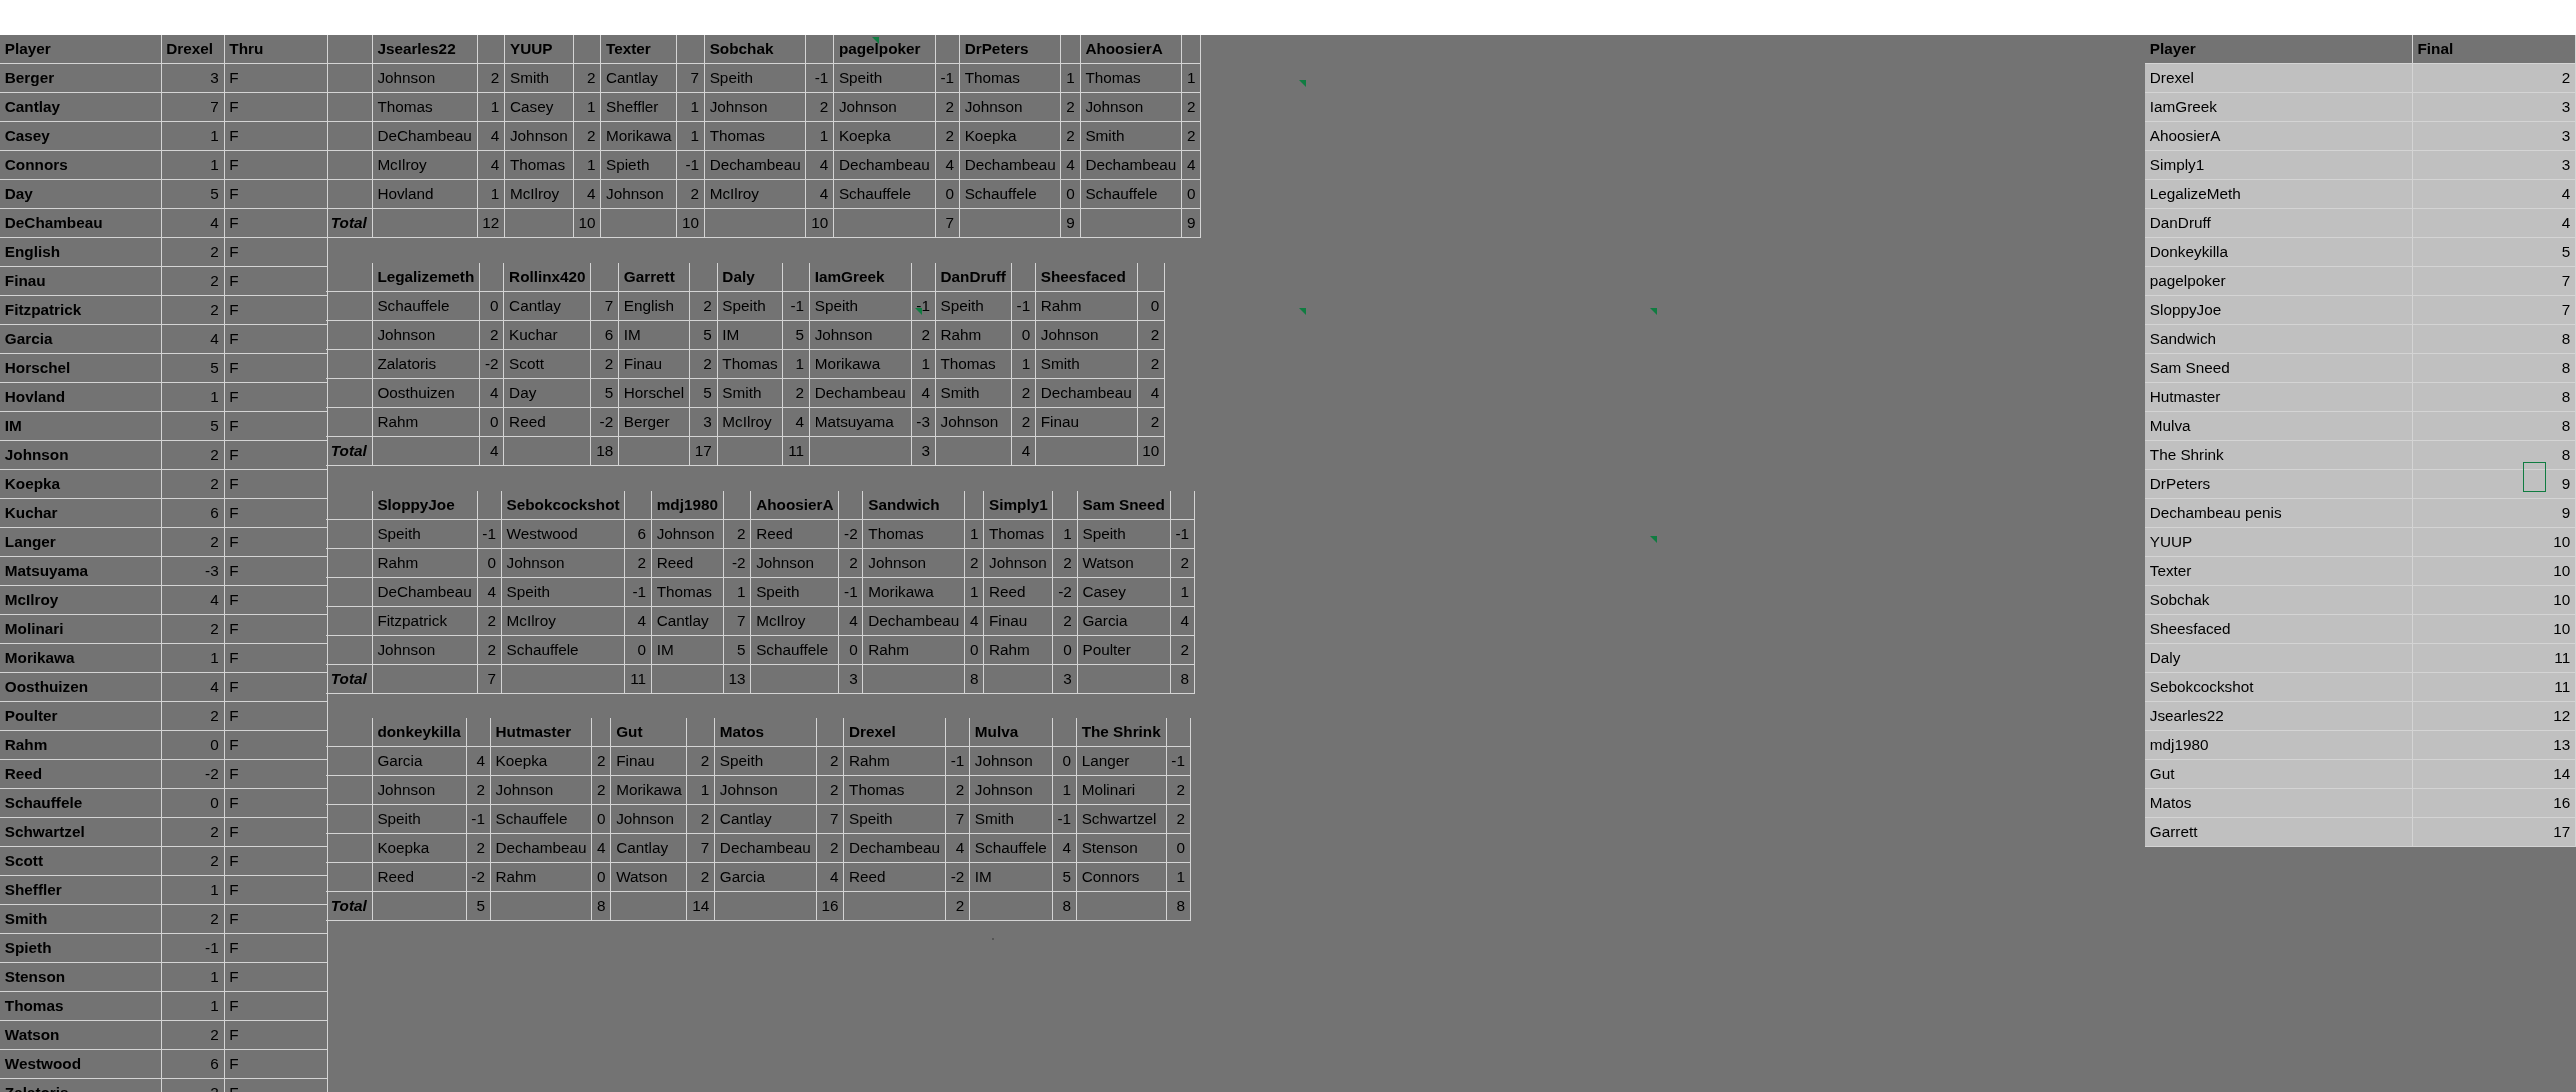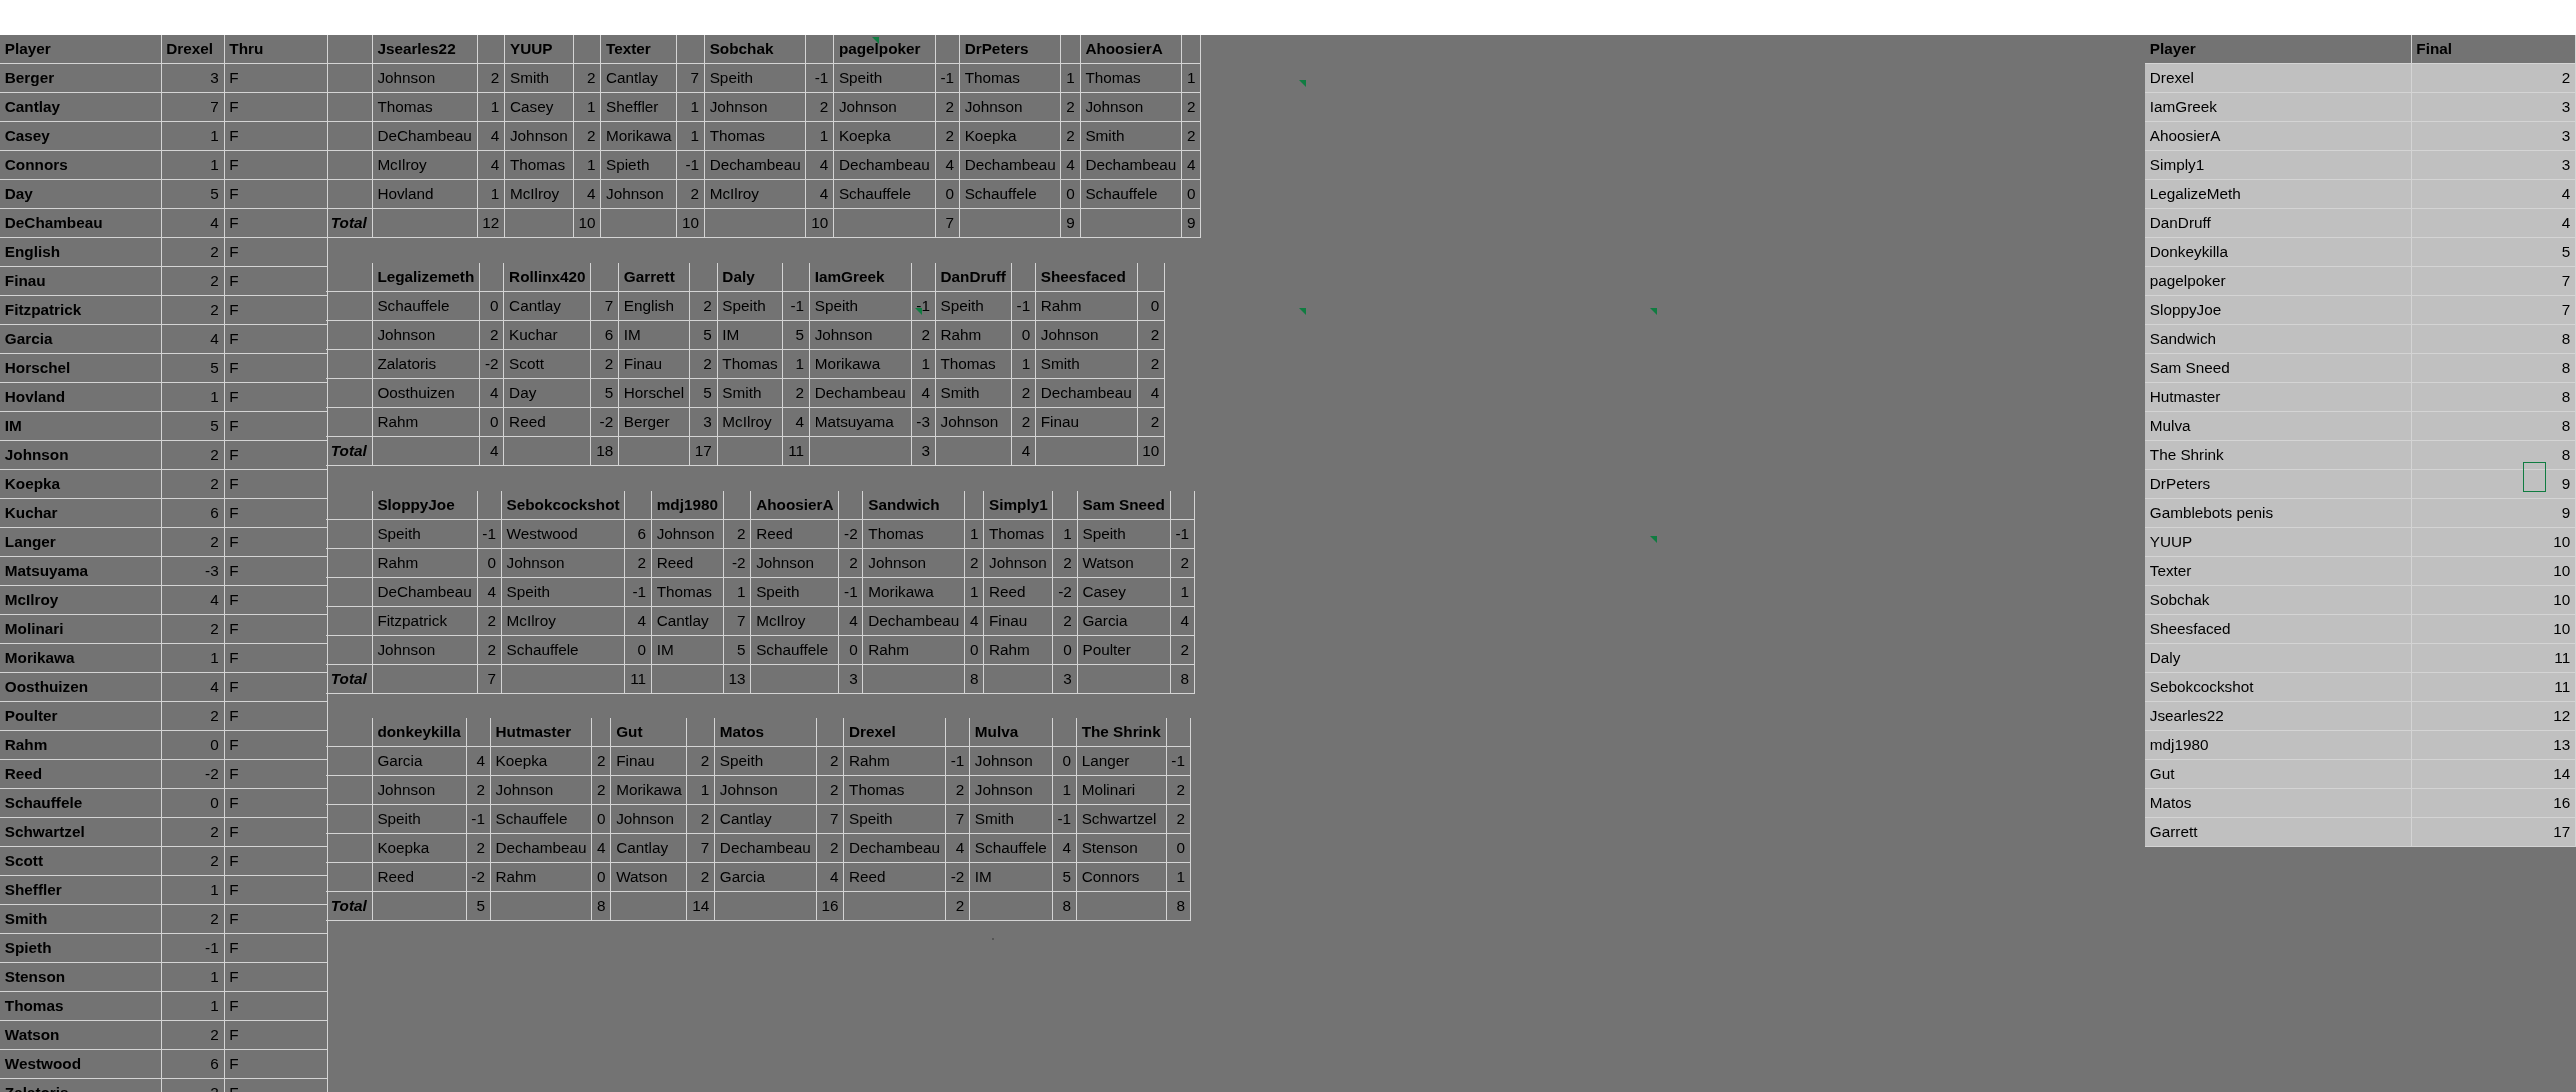--- a/index.html
+++ b/index.html
@@ -888,21 +888,21 @@
         </tr>
         <tr>
           <td class="lbl shaded">The Shrink</td>
           <td class="num shaded">8</td>
         </tr>
         <tr>
           <td class="lbl shaded">DrPeters</td>
           <td class="num shaded">9</td>
         </tr>
         <tr>
-          <td class="lbl shaded">Gamblebots penis</td>
+          <td class="lbl shaded">Dechambeau penis</td>
           <td class="num shaded">9</td>
         </tr>
         <tr>
           <td class="lbl shaded">YUUP</td>
           <td class="num shaded">10</td>
         </tr>
         <tr>
           <td class="lbl shaded">Texter</td>
           <td class="num shaded">10</td>
         </tr>

